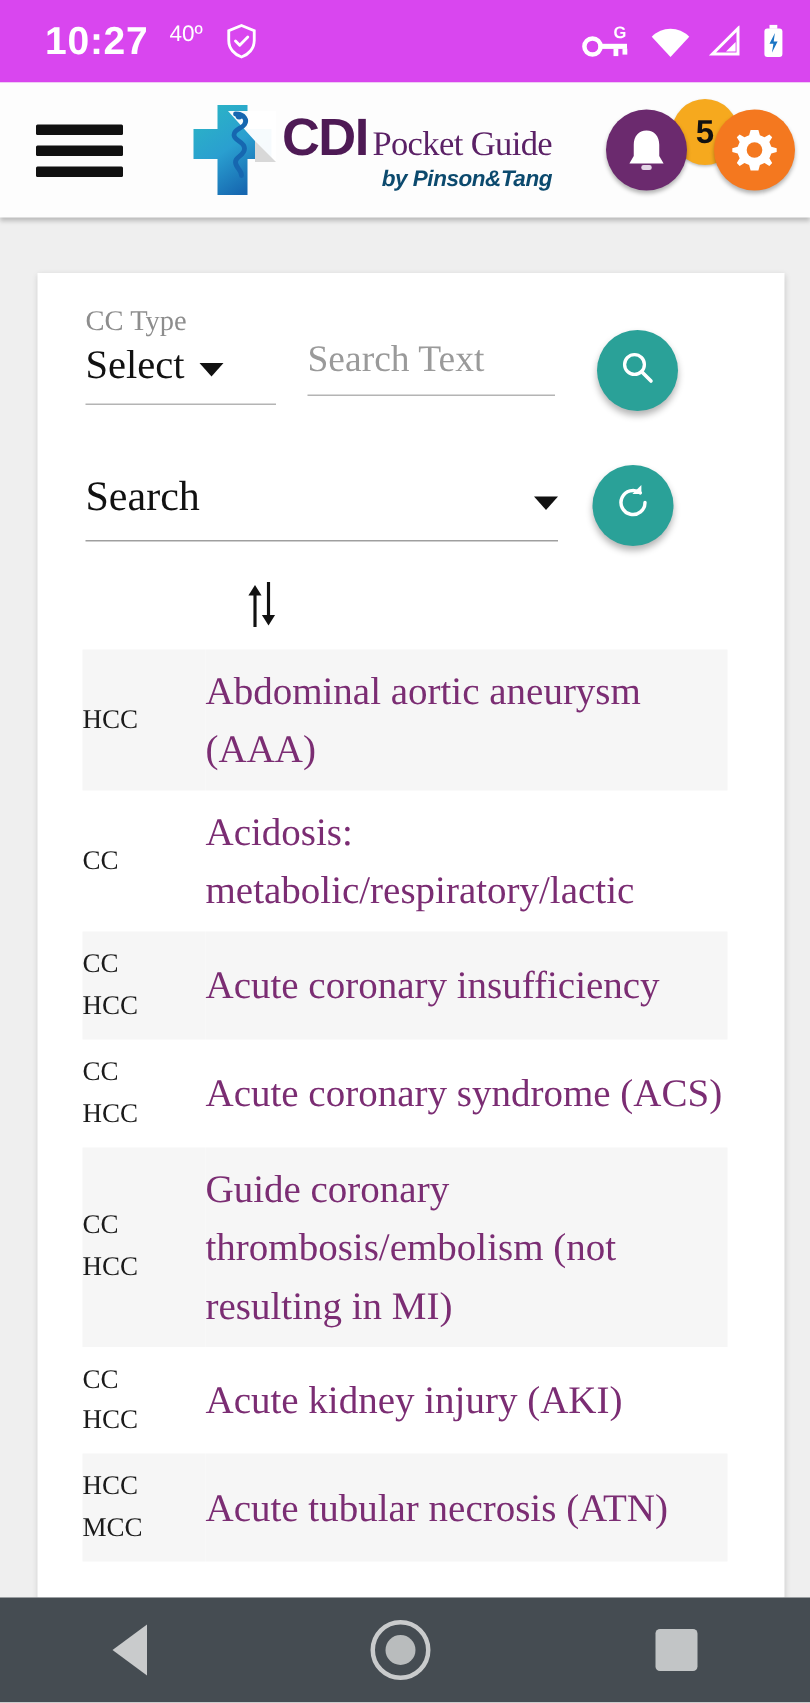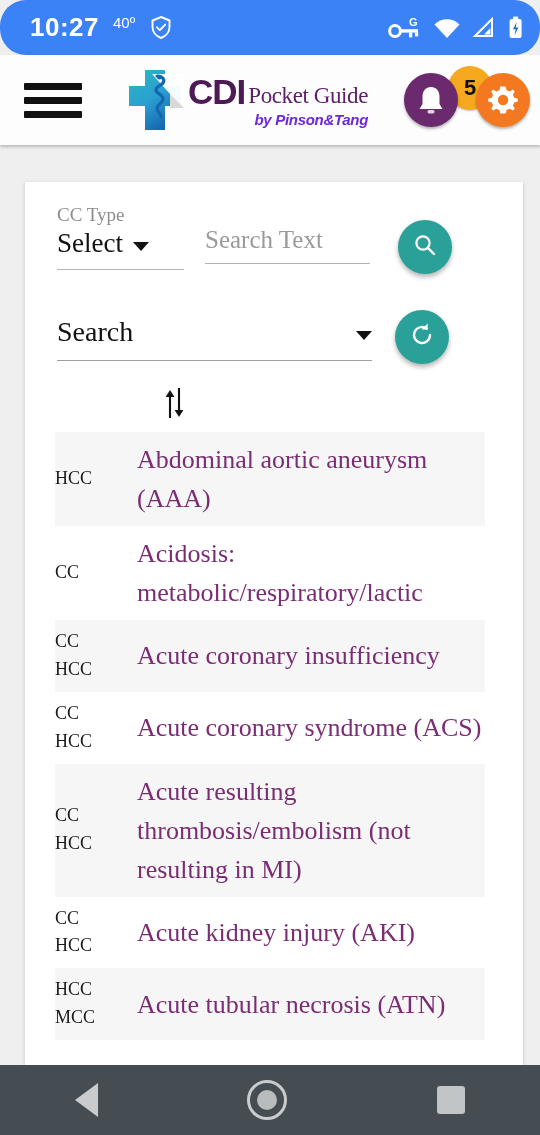--- a/index.html
+++ b/index.html
@@ -7,23 +7,22 @@
   body {
     font-family:"Liberation Sans", sans-serif;
     background:#efefef;
     overflow:hidden;
     position:relative;
   }
 
   
   .statusbar{
     position:absolute; top:0; left:0; width:540px; height:55px;
-    background:#3b82f6; display:flex; align-items:center;
+    background:#d946ef; display:flex; align-items:center;
     padding:0 16px 0 30px;
-    border-radius:26px;
   }
   .sb-time{ color:#fff; font-size:26px; font-weight:bold; letter-spacing:.5px; }
   .sb-temp{ color:#fff; font-size:15px; font-weight:normal; margin-left:14px; position:relative; top:-5px;}
   .sb-shield{ margin-left:14px; display:flex; align-items:center;}
   .sb-spacer{ flex:1 1 auto; }
   .sb-right{ display:flex; align-items:center; gap:11px; }
   .statusbar svg{ display:block; }
 
   
   .appbar{
@@ -46,21 +45,21 @@
   .logo-cdi{
     font-family:"Liberation Sans", sans-serif; font-weight:bold;
     font-size:35px; color:#4e1a55; letter-spacing:-1px;
   }
   .logo-pg{
     font-family:"Liberation Serif", serif; font-size:23px; color:#5b2166;
     margin-left:3px; padding-bottom:2px; letter-spacing:-.4px;
   }
   .logo-by{
     font-family:"Liberation Sans", sans-serif; font-weight:bold; font-style:italic;
-    font-size:15px; color:#6d28d9; align-self:flex-end; margin-top:3px;
+    font-size:15px; color:#0c4a6e; align-self:flex-end; margin-top:3px;
     letter-spacing:-.3px;
   }
 
   .header-icons{ display:flex; align-items:center; margin-right:10px; position:relative; height:70px;}
   .bell-btn{
     width:54px; height:54px; border-radius:50%; background:#6b2a6e;
     display:flex; align-items:center; justify-content:center;
     box-shadow:0 2px 3px rgba(0,0,0,.3); position:relative; z-index:2;
   }
   .badge{
@@ -314,21 +313,21 @@
           <td class="td-name">Acute coronary insufficiency</td>
         </tr>
         <tr>
           <td class="td-code">CC
 HCC</td>
           <td class="td-name">Acute coronary syndrome (ACS)</td>
         </tr>
         <tr class="alt">
           <td class="td-code">CC
 HCC</td>
-          <td class="td-name">Acute resulting thrombosis/embolism (not resulting in MI)</td>
+          <td class="td-name">Guide coronary thrombosis/embolism (not resulting in MI)</td>
         </tr>
         <tr>
           <td class="td-code">CC
 HCC</td>
           <td class="td-name">Acute kidney injury (AKI)</td>
         </tr>
         <tr class="alt">
           <td class="td-code">HCC
 MCC</td>
           <td class="td-name">Acute tubular necrosis (ATN)</td>

